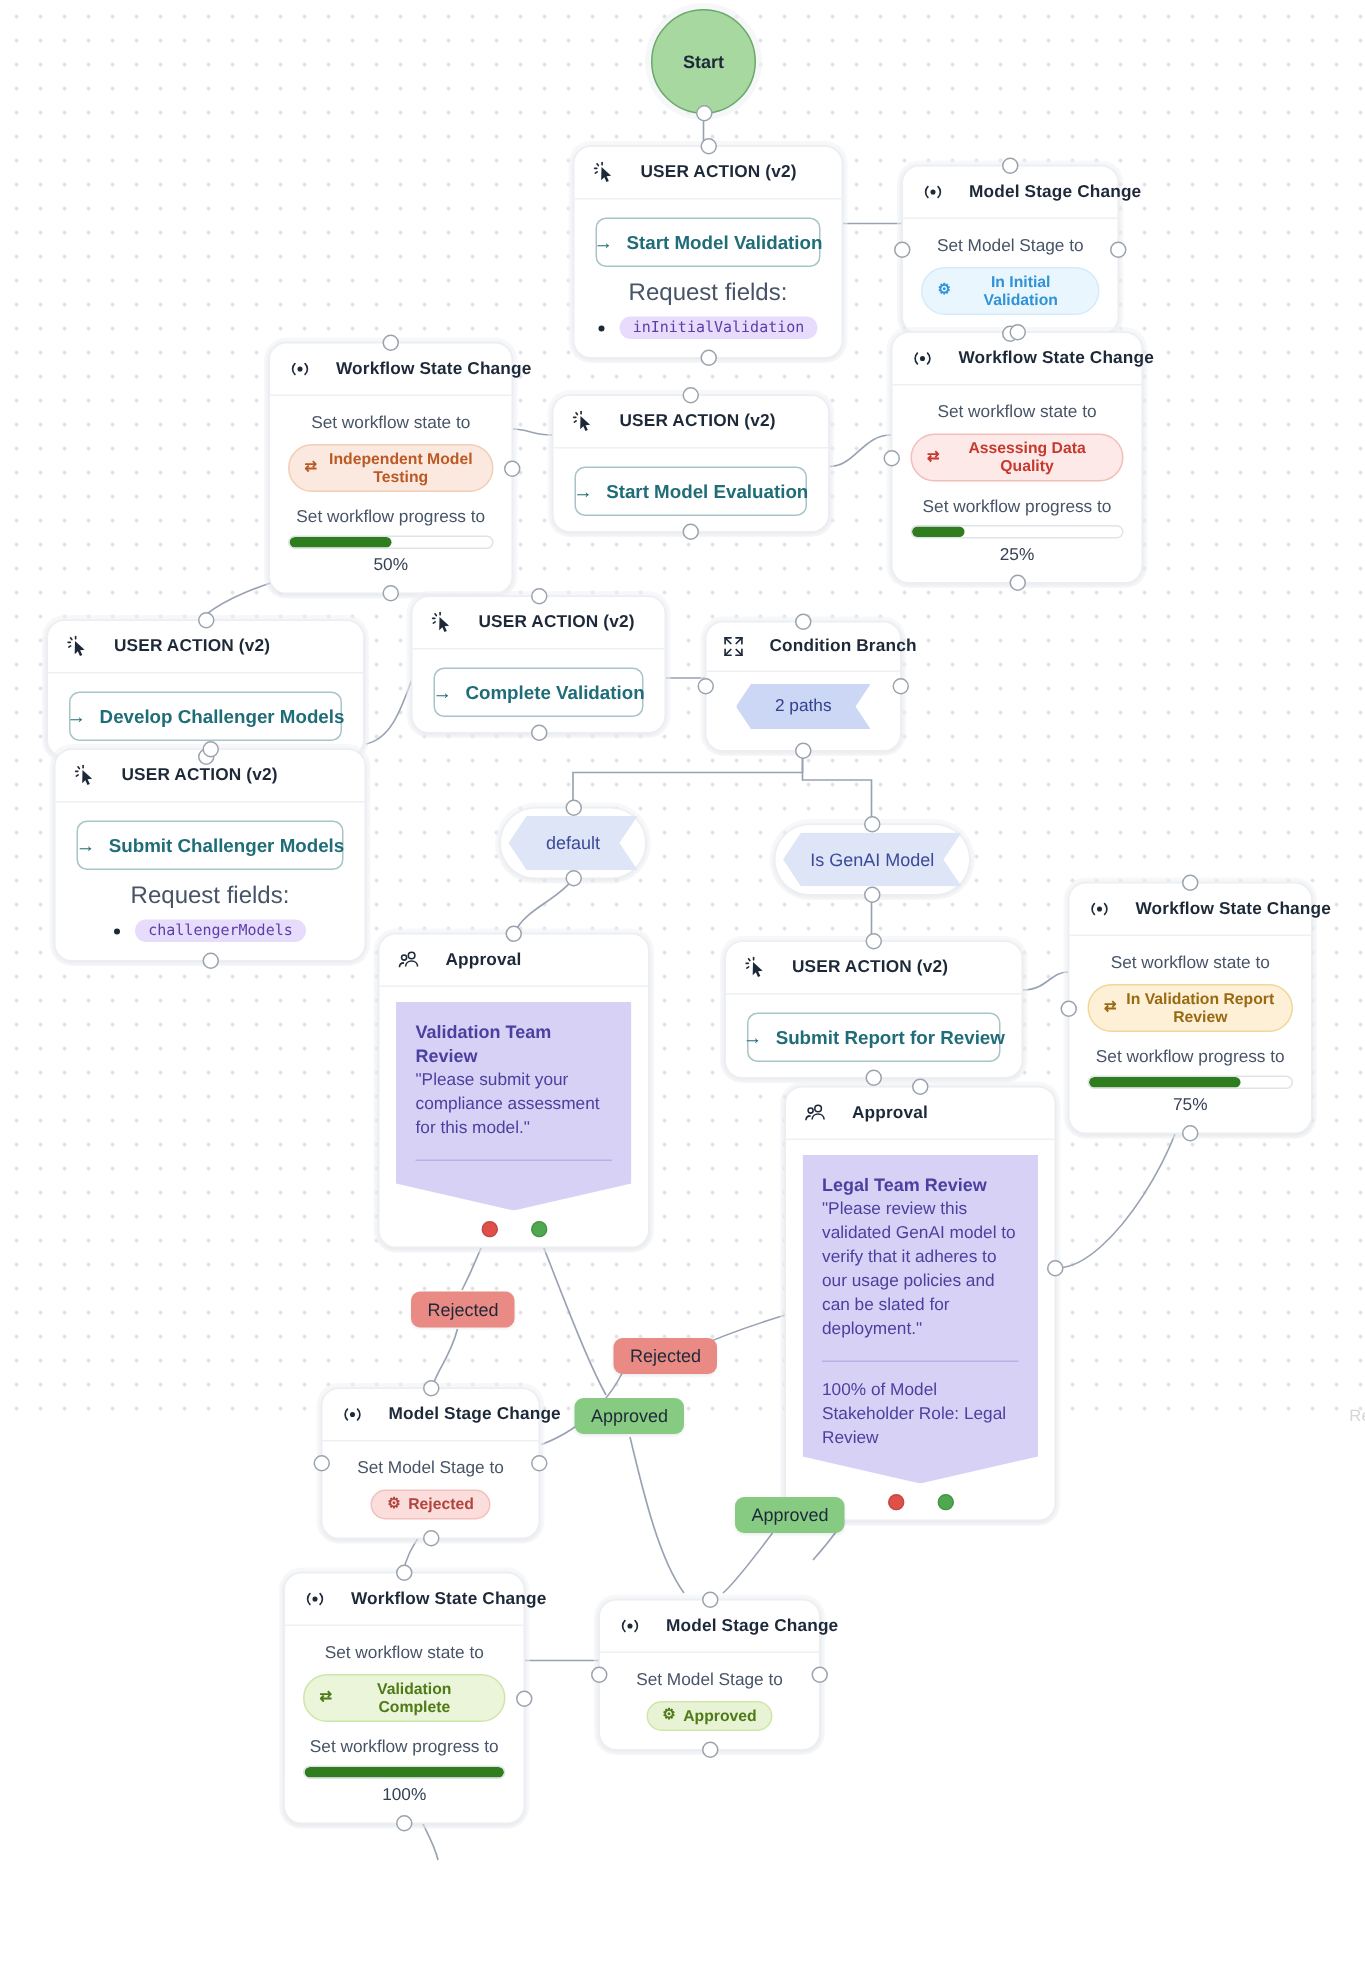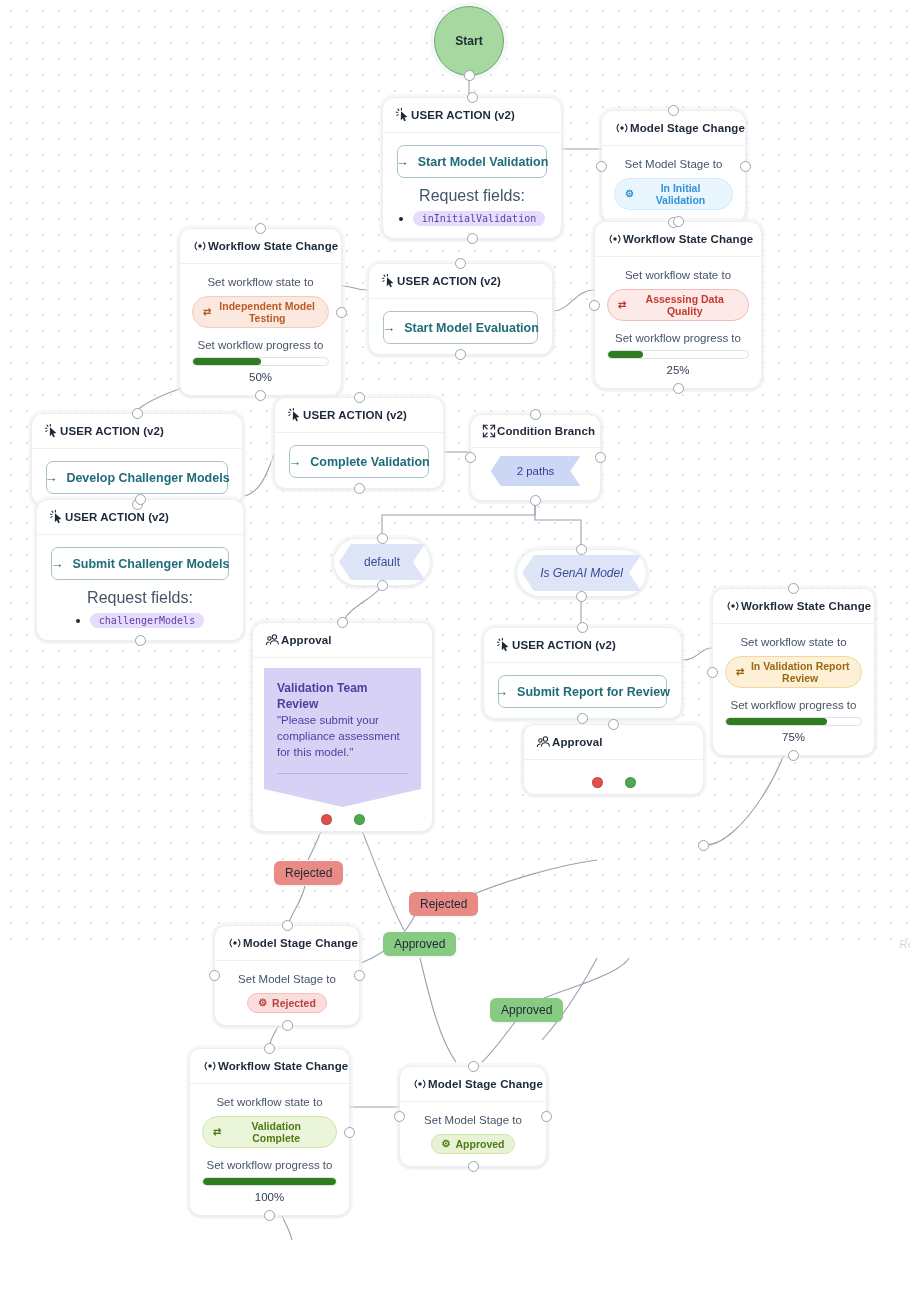--- a/index.html
+++ b/index.html
@@ -21,21 +21,21 @@
 
   
   .node {
     position: absolute;
     background: #ffffff;
     border: 1px solid #eceef1;
     border-radius: 12px;
     box-shadow: 0 1px 3px rgba(16,24,40,.07), 0 0 0 3px rgba(240,242,245,.55);
   }
   .node-head {
-    display: flex; align-items: center; gap: 0;
+    display: flex; align-items: center; gap: 16px;
     padding: 9px 12px 9px 12px;
     border-bottom: 1px solid #eef0f2;
   }
   .node-title {
     font-size: 11.5px; font-weight: bold; color: #1d2939; letter-spacing: .1px;
     white-space: nowrap;
   }
   .node-body { padding: 10px 12px 12px; text-align: center; }
   .sub-label { font-size: 11.5px; color: #475467; line-height: 17px; }
 
@@ -445,21 +445,21 @@
       <div class="hex">2 paths</div>
     </div>
   </div>
 
   <div class="path-node" style="left:333px; top:538px; width:98px; height:48px;">
     <span class="h t"></span>
     <span class="h b"></span>
     <div class="path-hex">default</div>
   </div>
 
-  <div class="path-node" style="left:516px; top:549px; width:131px; height:48px;font-style:italic;">
+  <div class="path-node" style="left:516px; top:549px; width:131px; height:48px;">
     <span class="h t"></span>
     <span class="h b"></span>
     <div class="path-hex">Is GenAI Model</div>
   </div>
 
   <div class="node" style="left:483px; top:627px; width:199px;">
     <span class="h t"></span>
     <span class="h b"></span>
     <div class="node-head">
       <svg class="icn" viewBox="0 0 16 16">
@@ -537,20 +537,26 @@
     <div class="node-head">
       <svg class="icn" viewBox="0 0 16 16">
         <circle cx="9.4" cy="5" r="2.2" fill="none" stroke="#1d2939" stroke-width="1.05"></circle>
         <path d="M5.4 12.4c0-2.3 1.8-3.7 4-3.7s4 1.4 4 3.7" fill="none" stroke="#1d2939" stroke-width="1.05"></path>
         <circle cx="4.4" cy="6.4" r="1.7" fill="none" stroke="#1d2939" stroke-width="1.05"></circle>
         <path d="M1.3 12.9c0-1.9 1.4-3 3.1-3" fill="none" stroke="#1d2939" stroke-width="1.05"></path>
       </svg>
       <span class="node-title">Approval</span>
     </div>
     <div style="padding:10px 11px 0;">
+      <div class="appr-banner">
+        <div class="appr-title">Legal Team Review</div>
+        <div class="appr-quote">"Please review this validated GenAI model to verify that it adheres to our usage policies and can be slated for deployment."</div>
+        <div class="appr-div"></div>
+        <div class="appr-meta">100% of Model Stakeholder Role: Legal Review</div>
+      </div>
       <div class="appr-dots">
         <span class="dot rej"></span>
         <span class="dot app"></span>
       </div>
     </div>
   </div>
 
   <div class="elabel rejected" style="left:274px; top:861px;">Rejected</div>
   <div class="elabel rejected" style="left:409px; top:892px;">Rejected</div>
   <div class="elabel approved" style="left:383px; top:932px;">Approved</div>

